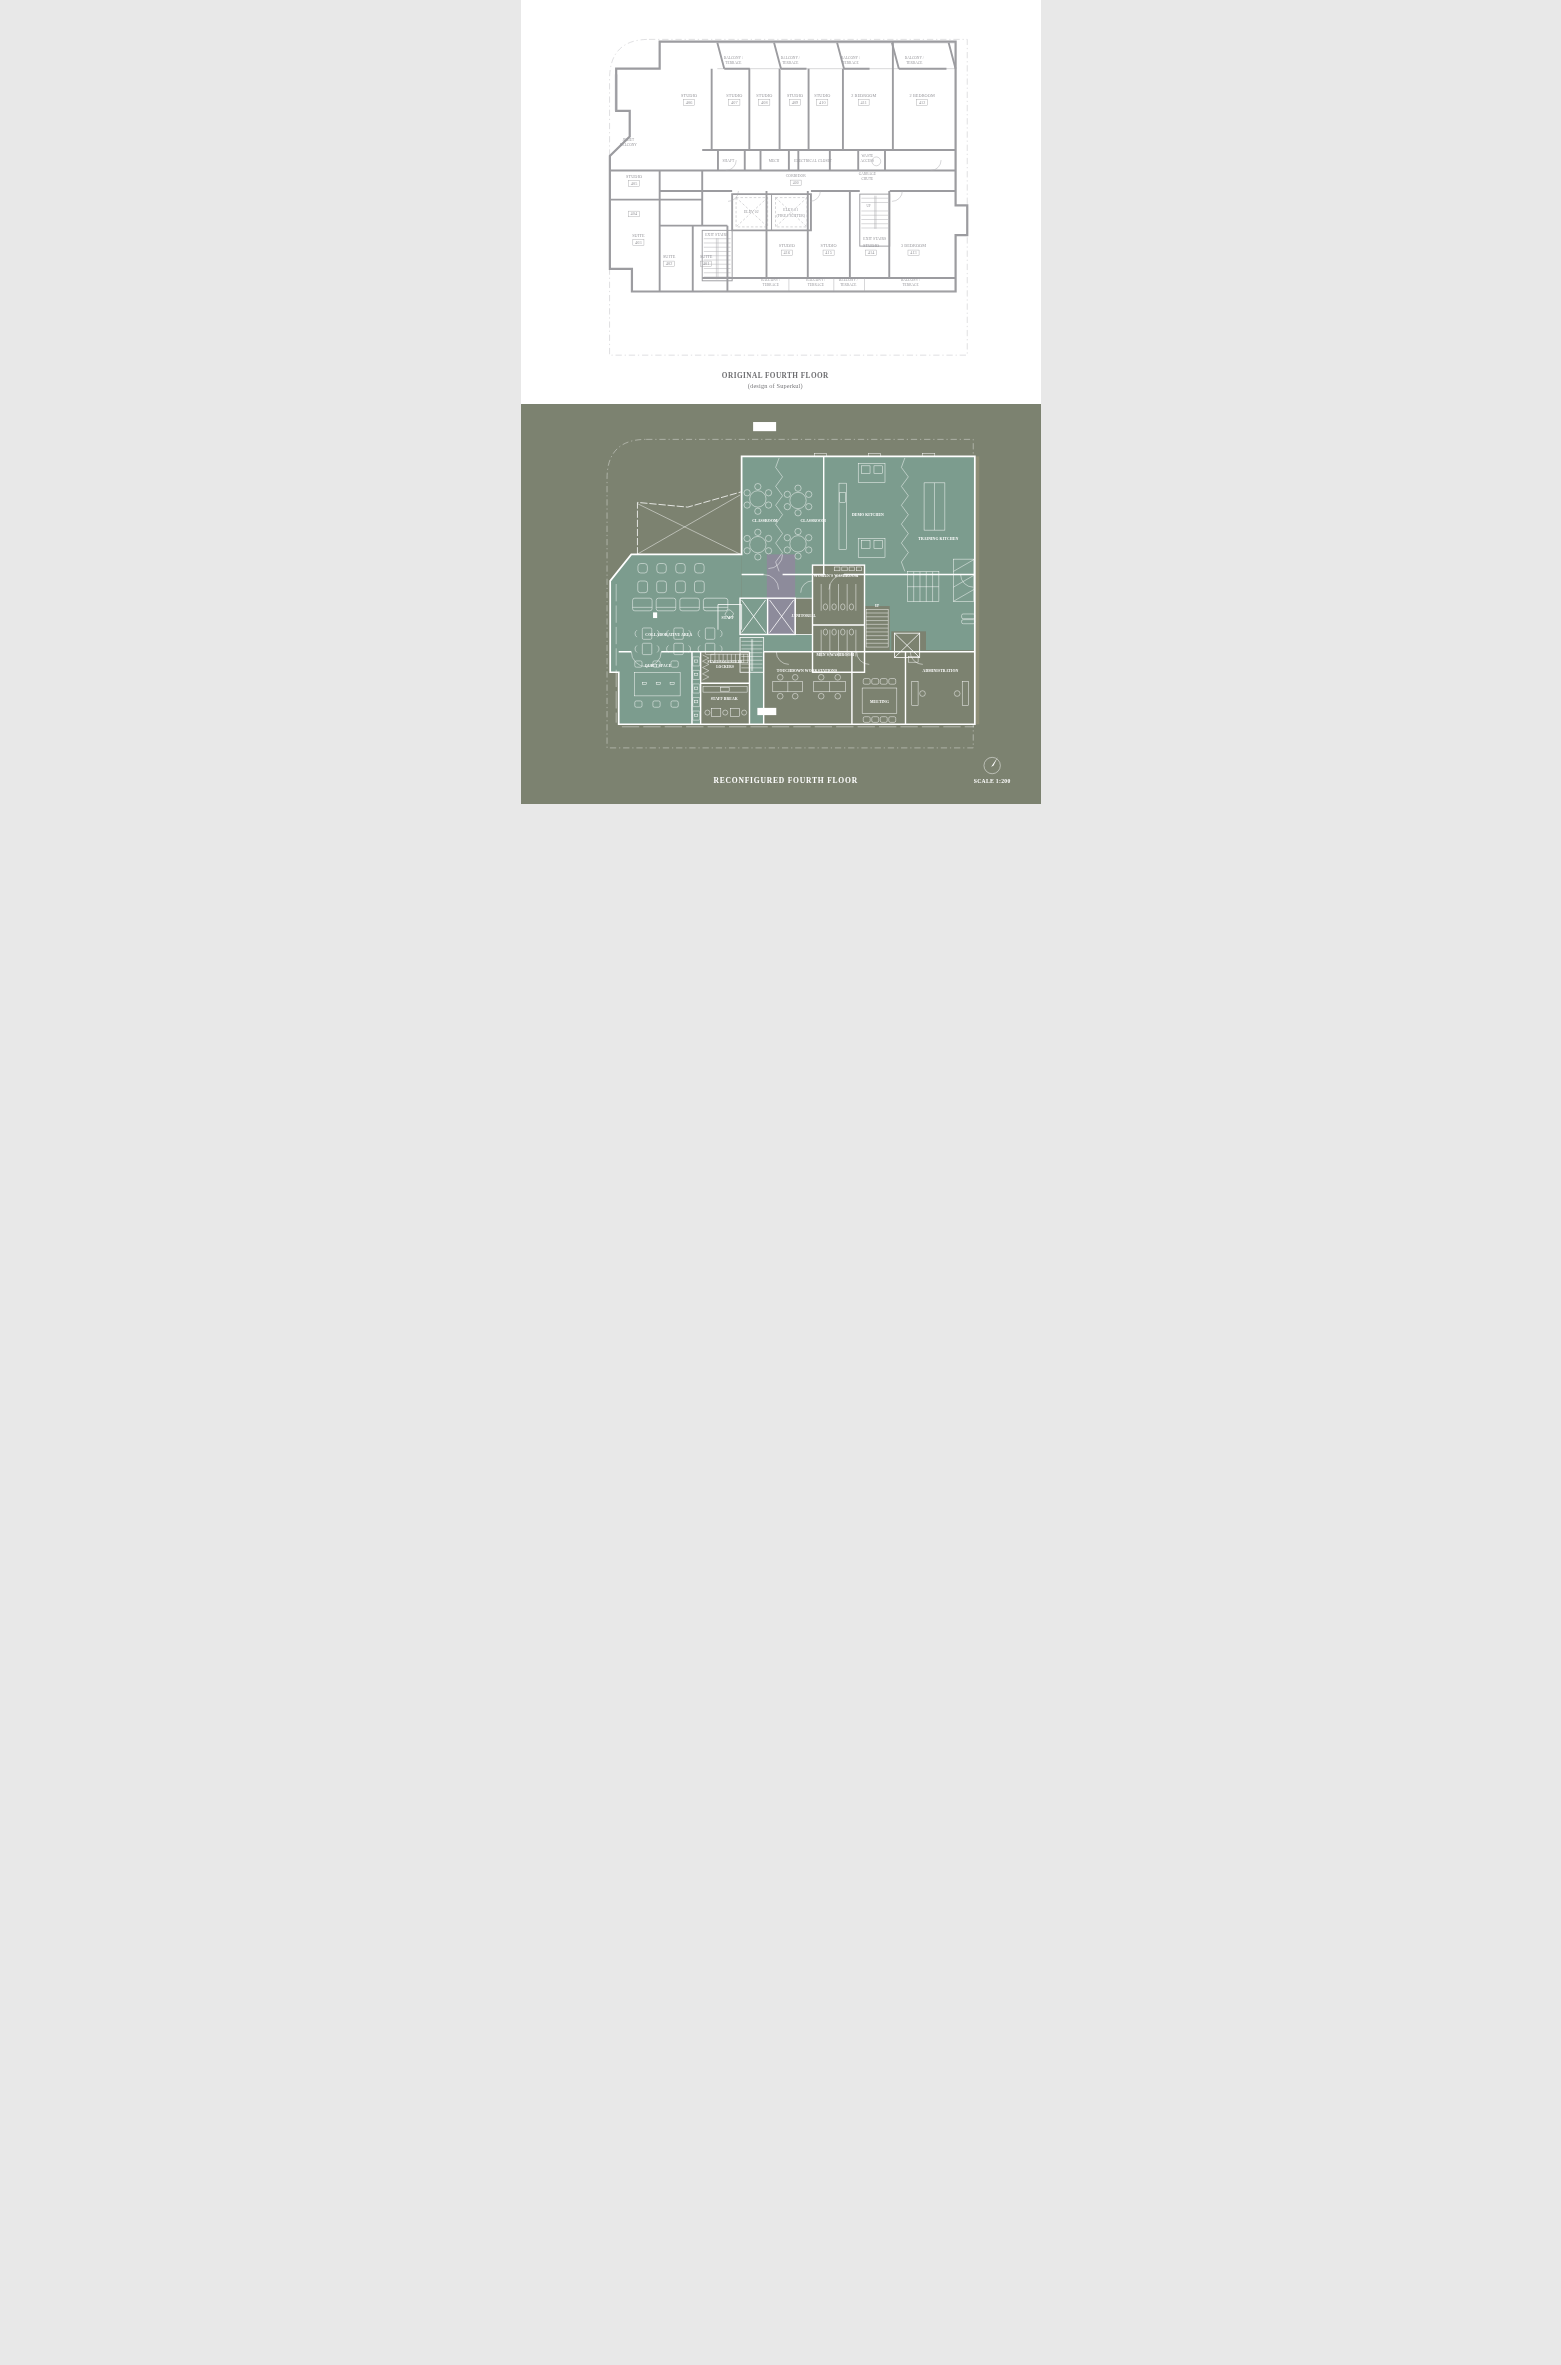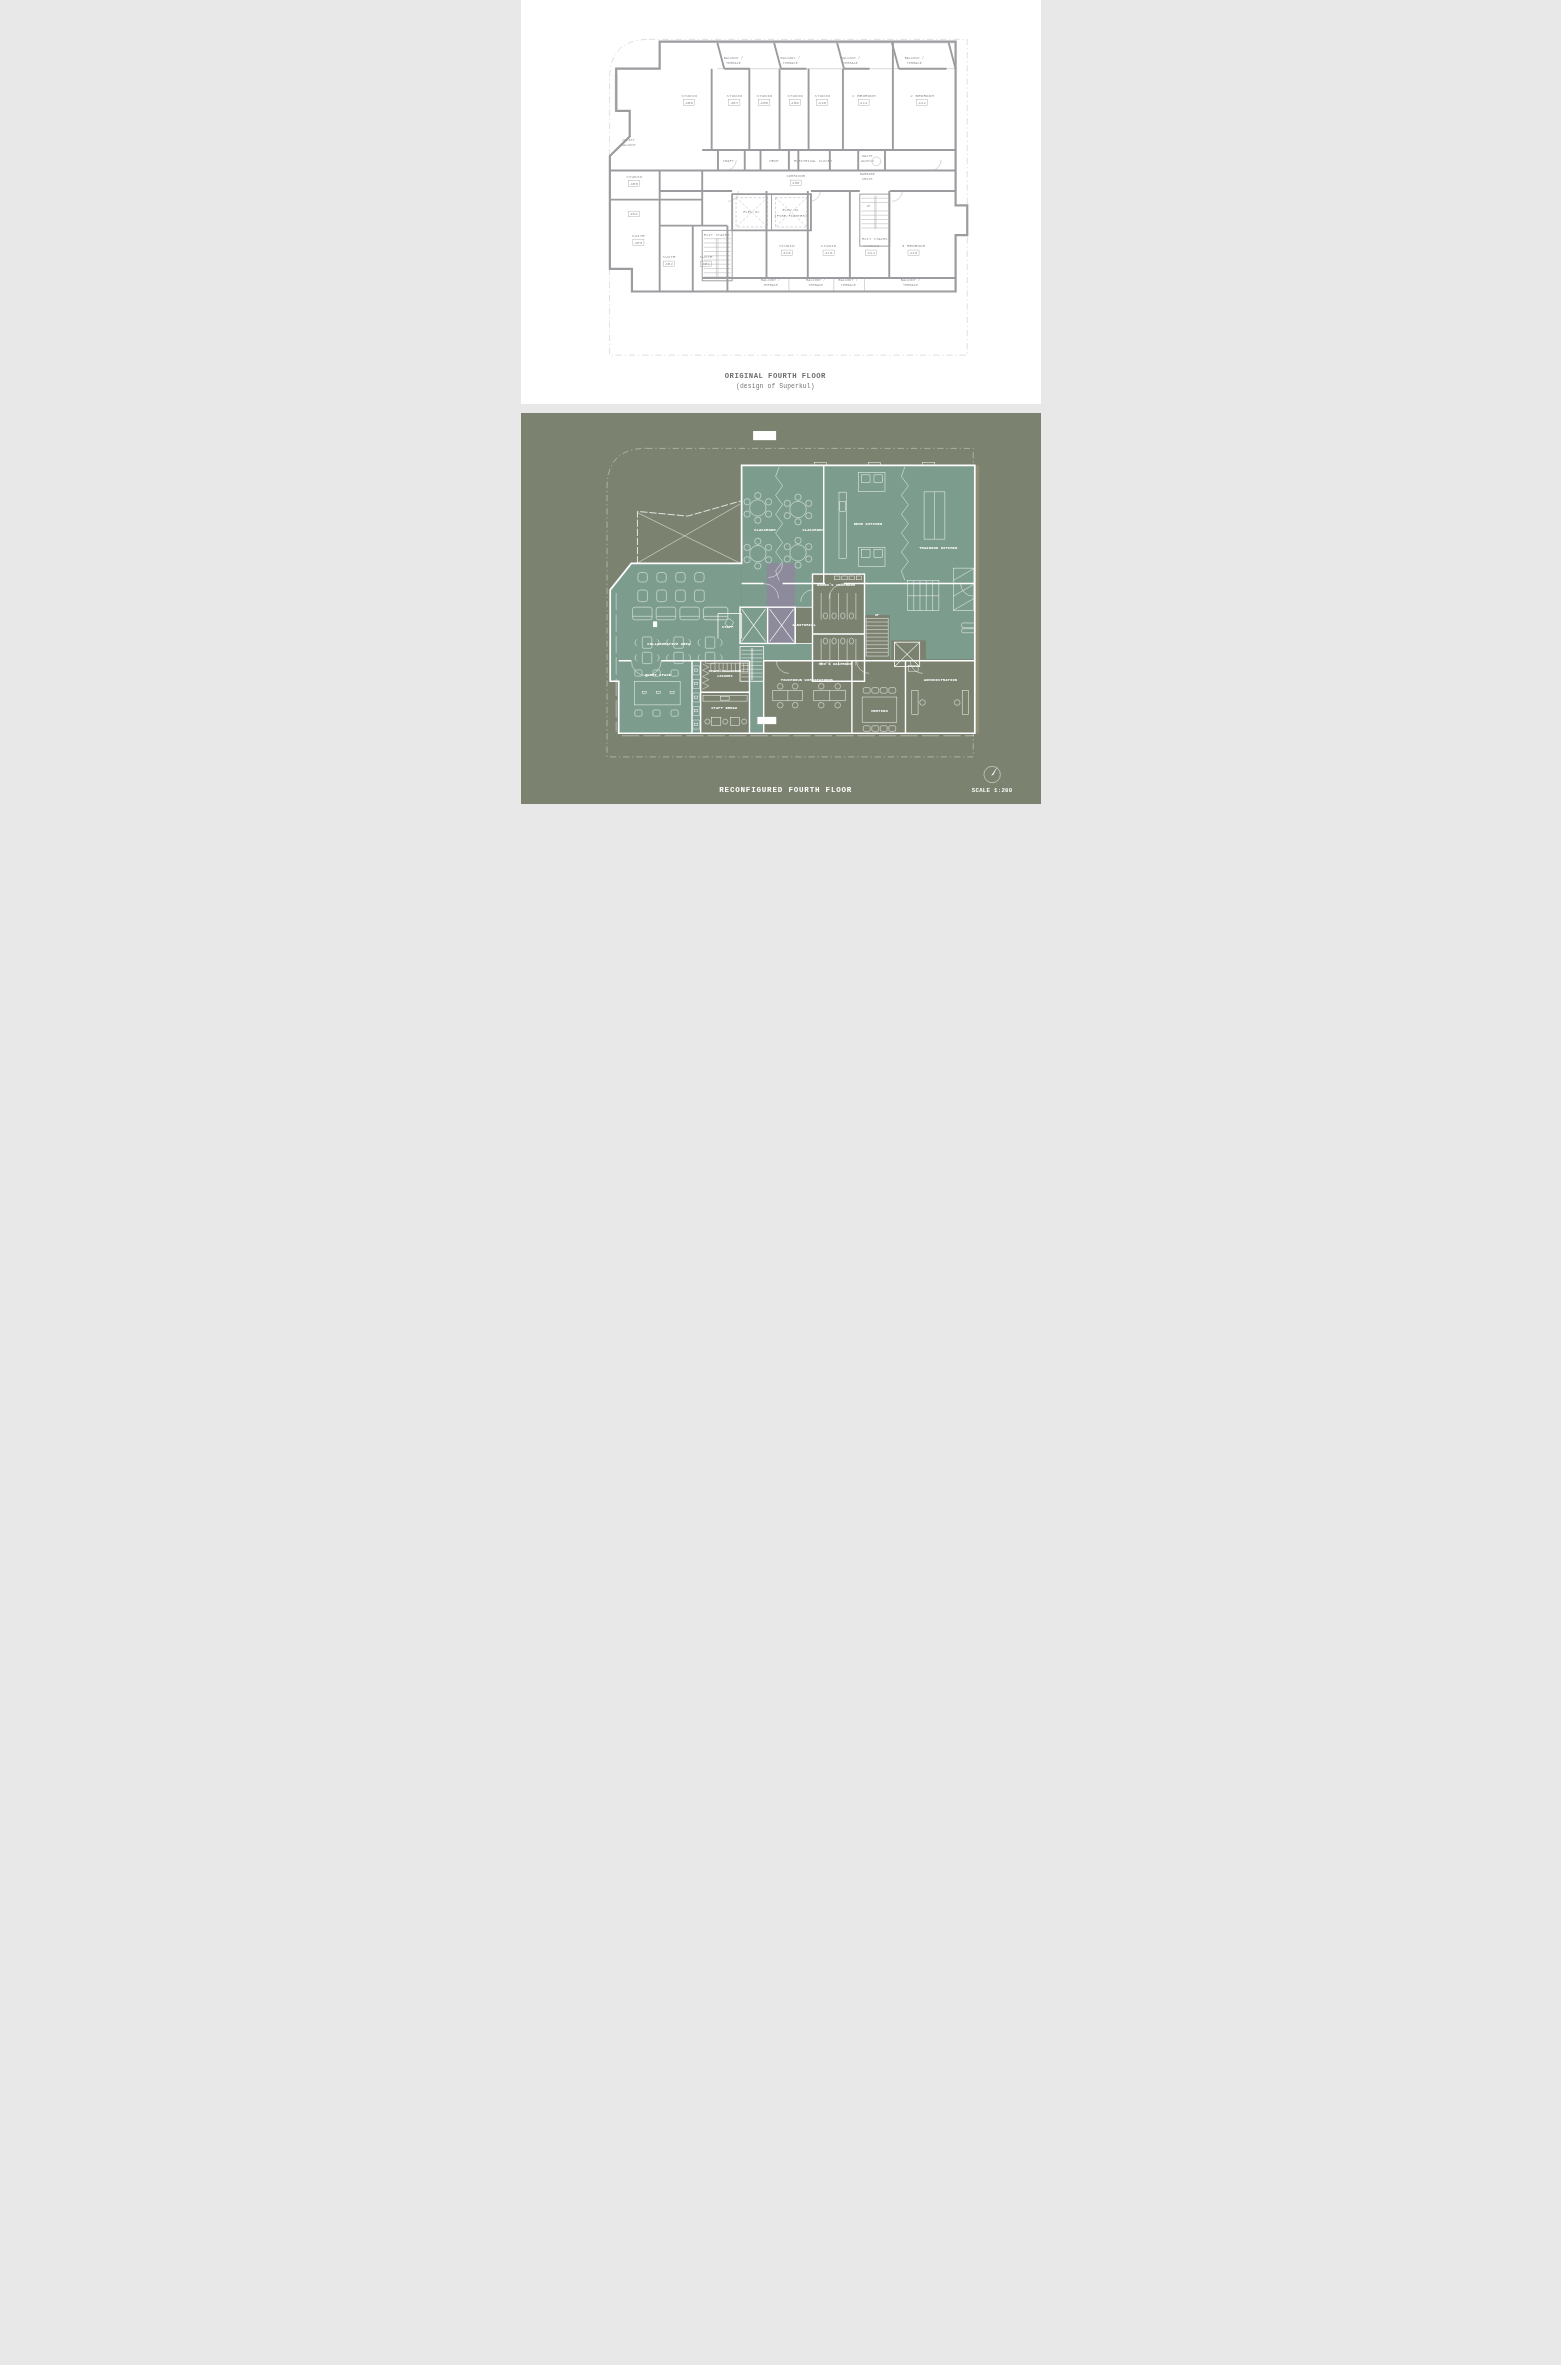--- a/index.html
+++ b/index.html
@@ -1,18 +1,18 @@
 <!DOCTYPE html>
 <html style="font-size:7.6px"><head>
 <meta charset="utf-8">
 <style>
   html,body{margin:0;padding:0;background:#e8e8e8;}
-  .page{width:520px;height:804px;margin:0 auto;font-family:Liberation Mono, monospace;}
+  .page{width:520px;height:804px;margin:0 auto;font-family:Liberation Serif, serif;}
   .sec-top{background:#ffffff;height:404px;}
-  .sec-bottom{background:#7c8270;height:401px;margin-top:9px;}
+  .sec-bottom{background:#7c8270;height:401px;}
   svg{display:block;}
   
   .g14{stroke:#9c9ca0;stroke-width:14;fill:none}
   .g12{stroke:#9c9ca0;stroke-width:12;fill:none}
   .g6{stroke:#9c9ca0;stroke-width:6;fill:none}
   .g3{stroke:#aaaaae;stroke-width:3;fill:none}
   .gdash{stroke:#bdbdc1;stroke-width:3;fill:none;stroke-dasharray:40 18 8 18}
   .gx{stroke:#aaaaae;stroke-width:3;fill:none;stroke-dasharray:16 12}
   .olbl{fill:#95959a;text-anchor:middle;letter-spacing:.5px}
   .obox{stroke:#9c9ca0;stroke-width:2.5;fill:none}

